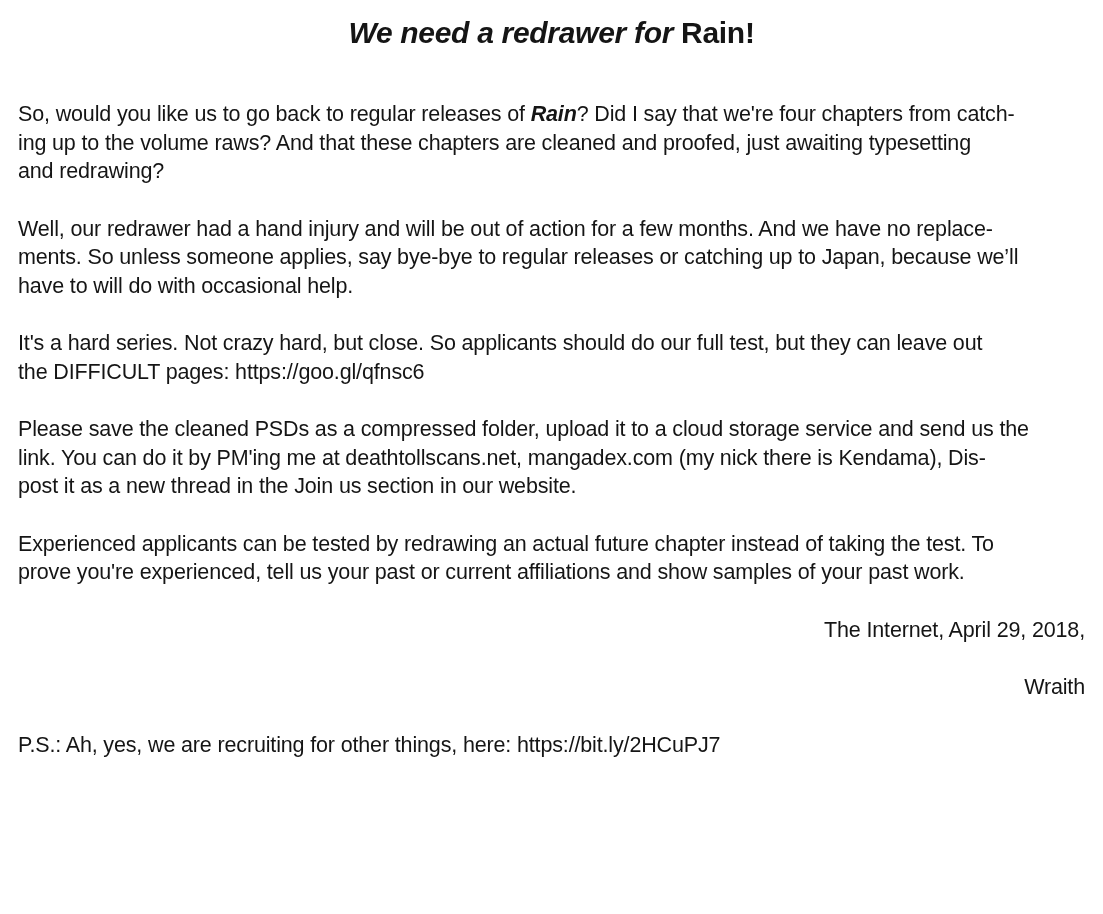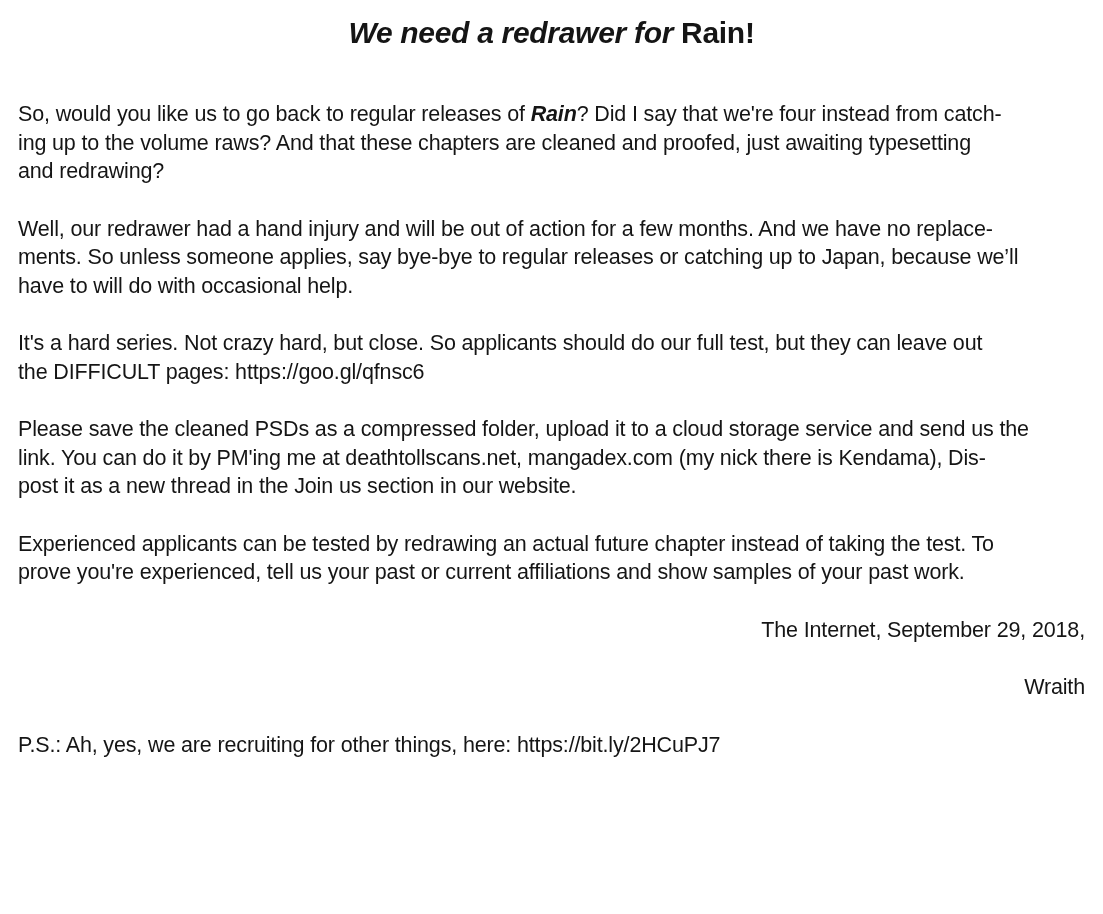--- a/index.html
+++ b/index.html
@@ -51,21 +51,21 @@
   }
 </style>
 </head>
 <body>
 
 <div class="page">
 
   <h1 class="title"><span class="title-italic">We need a redrawer for </span><span>Rain!</span></h1>
 
   <div class="block">
-    <div class="line"><span>So, would you like us to go back to regular releases of </span><span class="series-em">Rain</span><span>? Did I say that we're four instead from catch-</span></div>
+    <div class="line"><span>So, would you like us to go back to regular releases of </span><span class="series-em">Rain</span><span>? Did I say that we're four chapters from catch-</span></div>
     <div class="line">ing up to the volume raws? And that these chapters are cleaned and proofed, just awaiting typesetting</div>
     <div class="line">and redrawing?</div>
   </div>
 
 
   <div class="block">
     <div class="line">Well, our redrawer had a hand injury and will be out of action for a few months. And we have no replace-</div>
     <div class="line">ments. So unless someone applies, say bye-bye to regular releases or catching up to Japan, because we’ll</div>
     <div class="line">have to will do with occasional help.</div>
   </div>
@@ -80,21 +80,21 @@
     <div class="line">link. You can do it by PM'ing me at deathtollscans.net, mangadex.com (my nick there is Kendama), Dis-</div>
     <div class="line">post it as a new thread in the Join us section in our website.</div>
   </div>
 
   <div class="block">
     <div class="line">Experienced applicants can be tested by redrawing an actual future chapter instead of taking the test. To</div>
     <div class="line">prove you're experienced, tell us your past or current affiliations and show samples of your past work.</div>
   </div>
 
   <div class="block right">
-    <div class="line">The Internet, September 29, 2018,</div>
+    <div class="line">The Internet, April 29, 2018,</div>
   </div>
 
   <div class="block right">
     <div class="line">Wraith</div>
   </div>
 
   <div class="block postscript">
     <div class="line">P.S.: Ah, yes, we are recruiting for other things, here: https://bit.ly/2HCuPJ7</div>
   </div>
 

